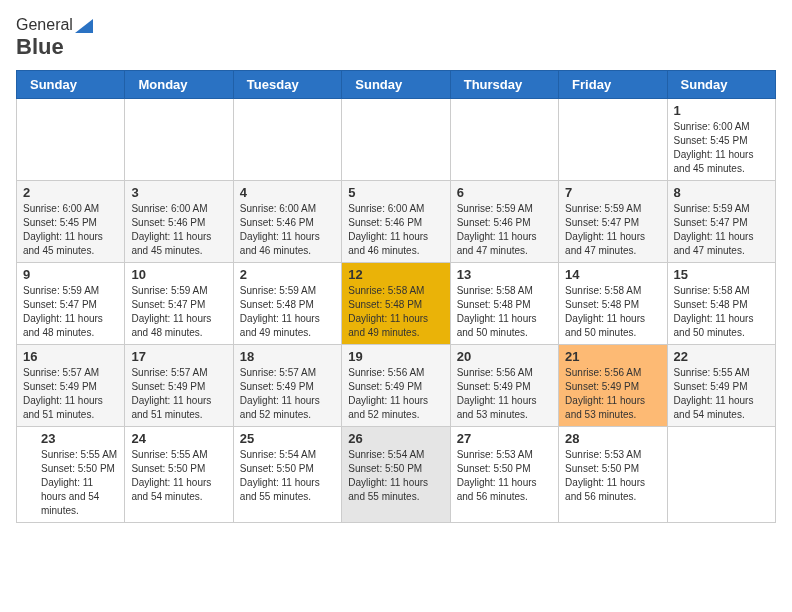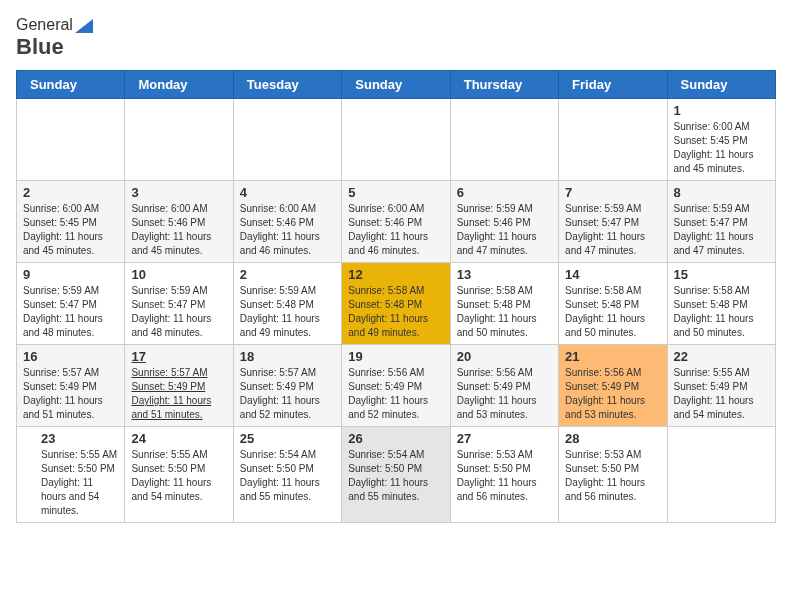--- a/index.html
+++ b/index.html
@@ -254,21 +254,21 @@
       </tr>
       <tr>
         <td style="background: rgb(245, 245, 245);">
         <div class="day-number">16</div>
         <div class="day-info">
           Sunrise: 5:57 AM<br>
           Sunset: 5:49 PM<br>
           Daylight: 11 hours and 51 minutes.
         </div>
       </td>
-        <td style="background: rgb(245, 245, 245); text-decoration: underline;">
+        <td style="background: rgb(245, 245, 245);">
         <div class="day-number">17</div>
         <div class="day-info">
           Sunrise: 5:57 AM<br>
           Sunset: 5:49 PM<br>
           Daylight: 11 hours and 51 minutes.
         </div>
       </td>
         <td style="background: rgb(245, 245, 245); margin-top: 48px;">
         <div class="day-number">18</div>
         <div class="day-info">

